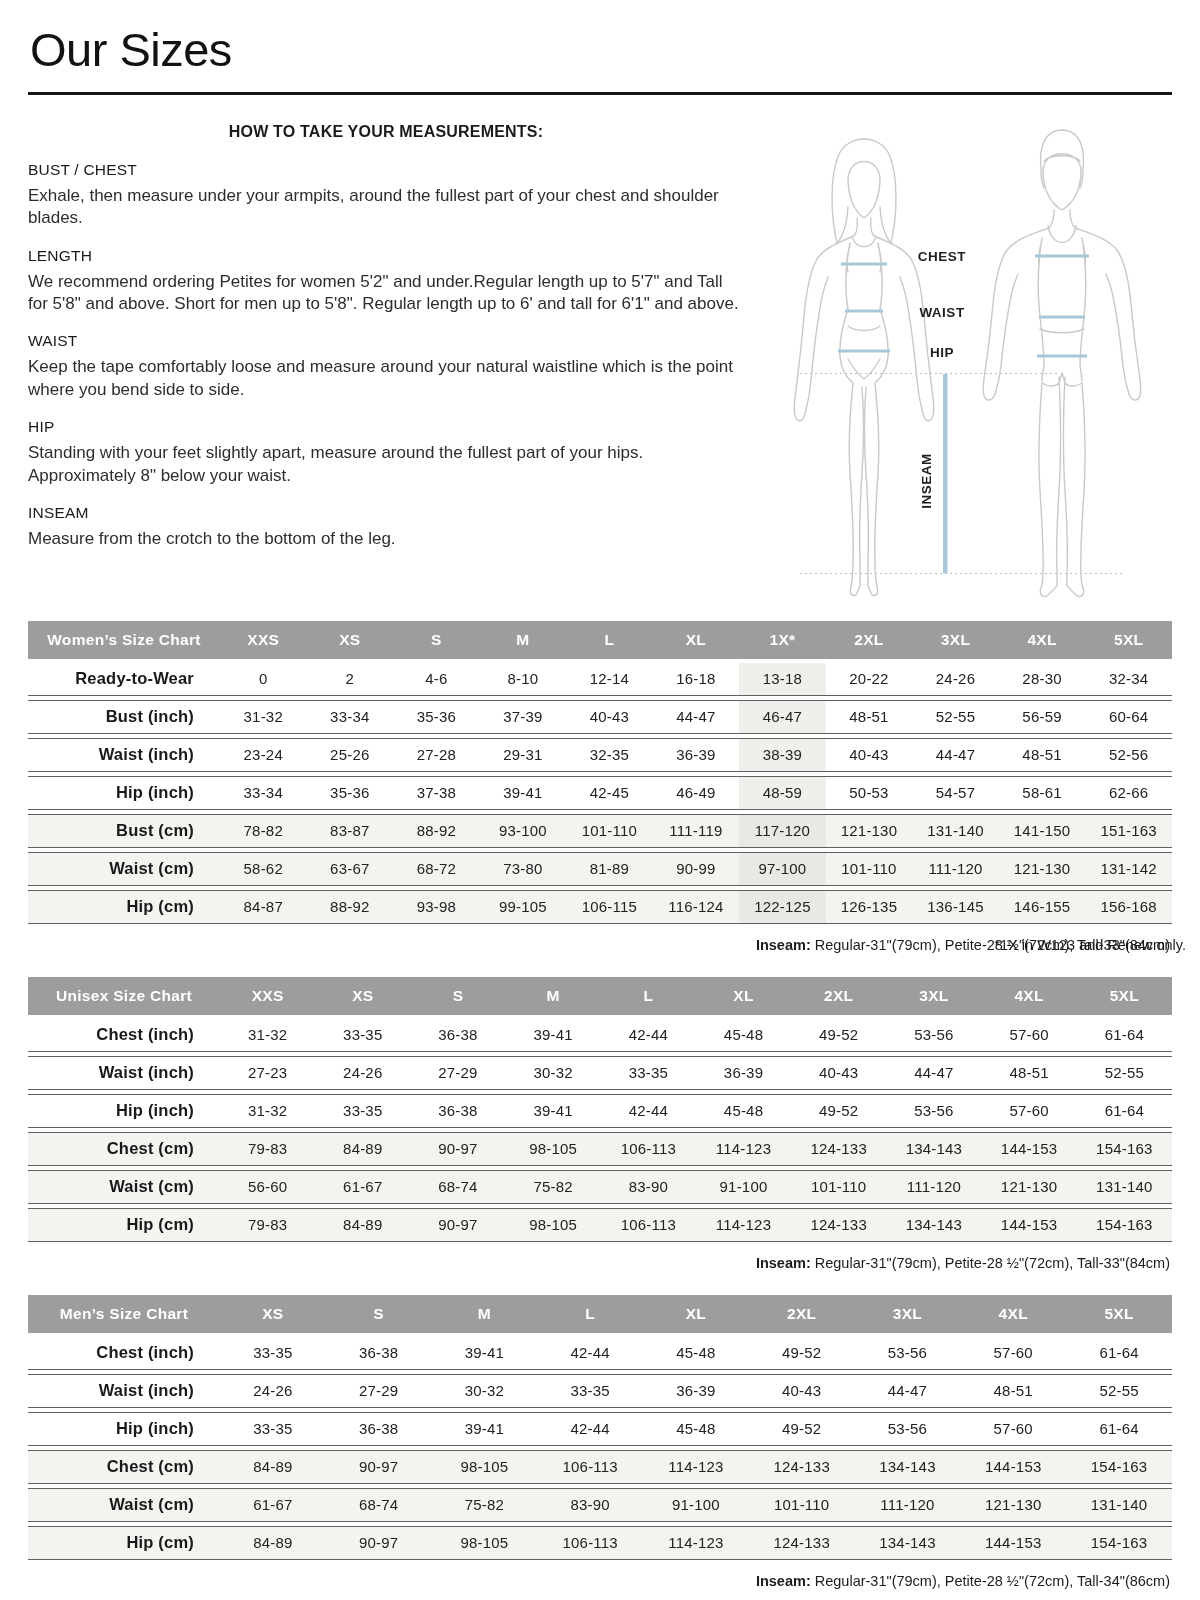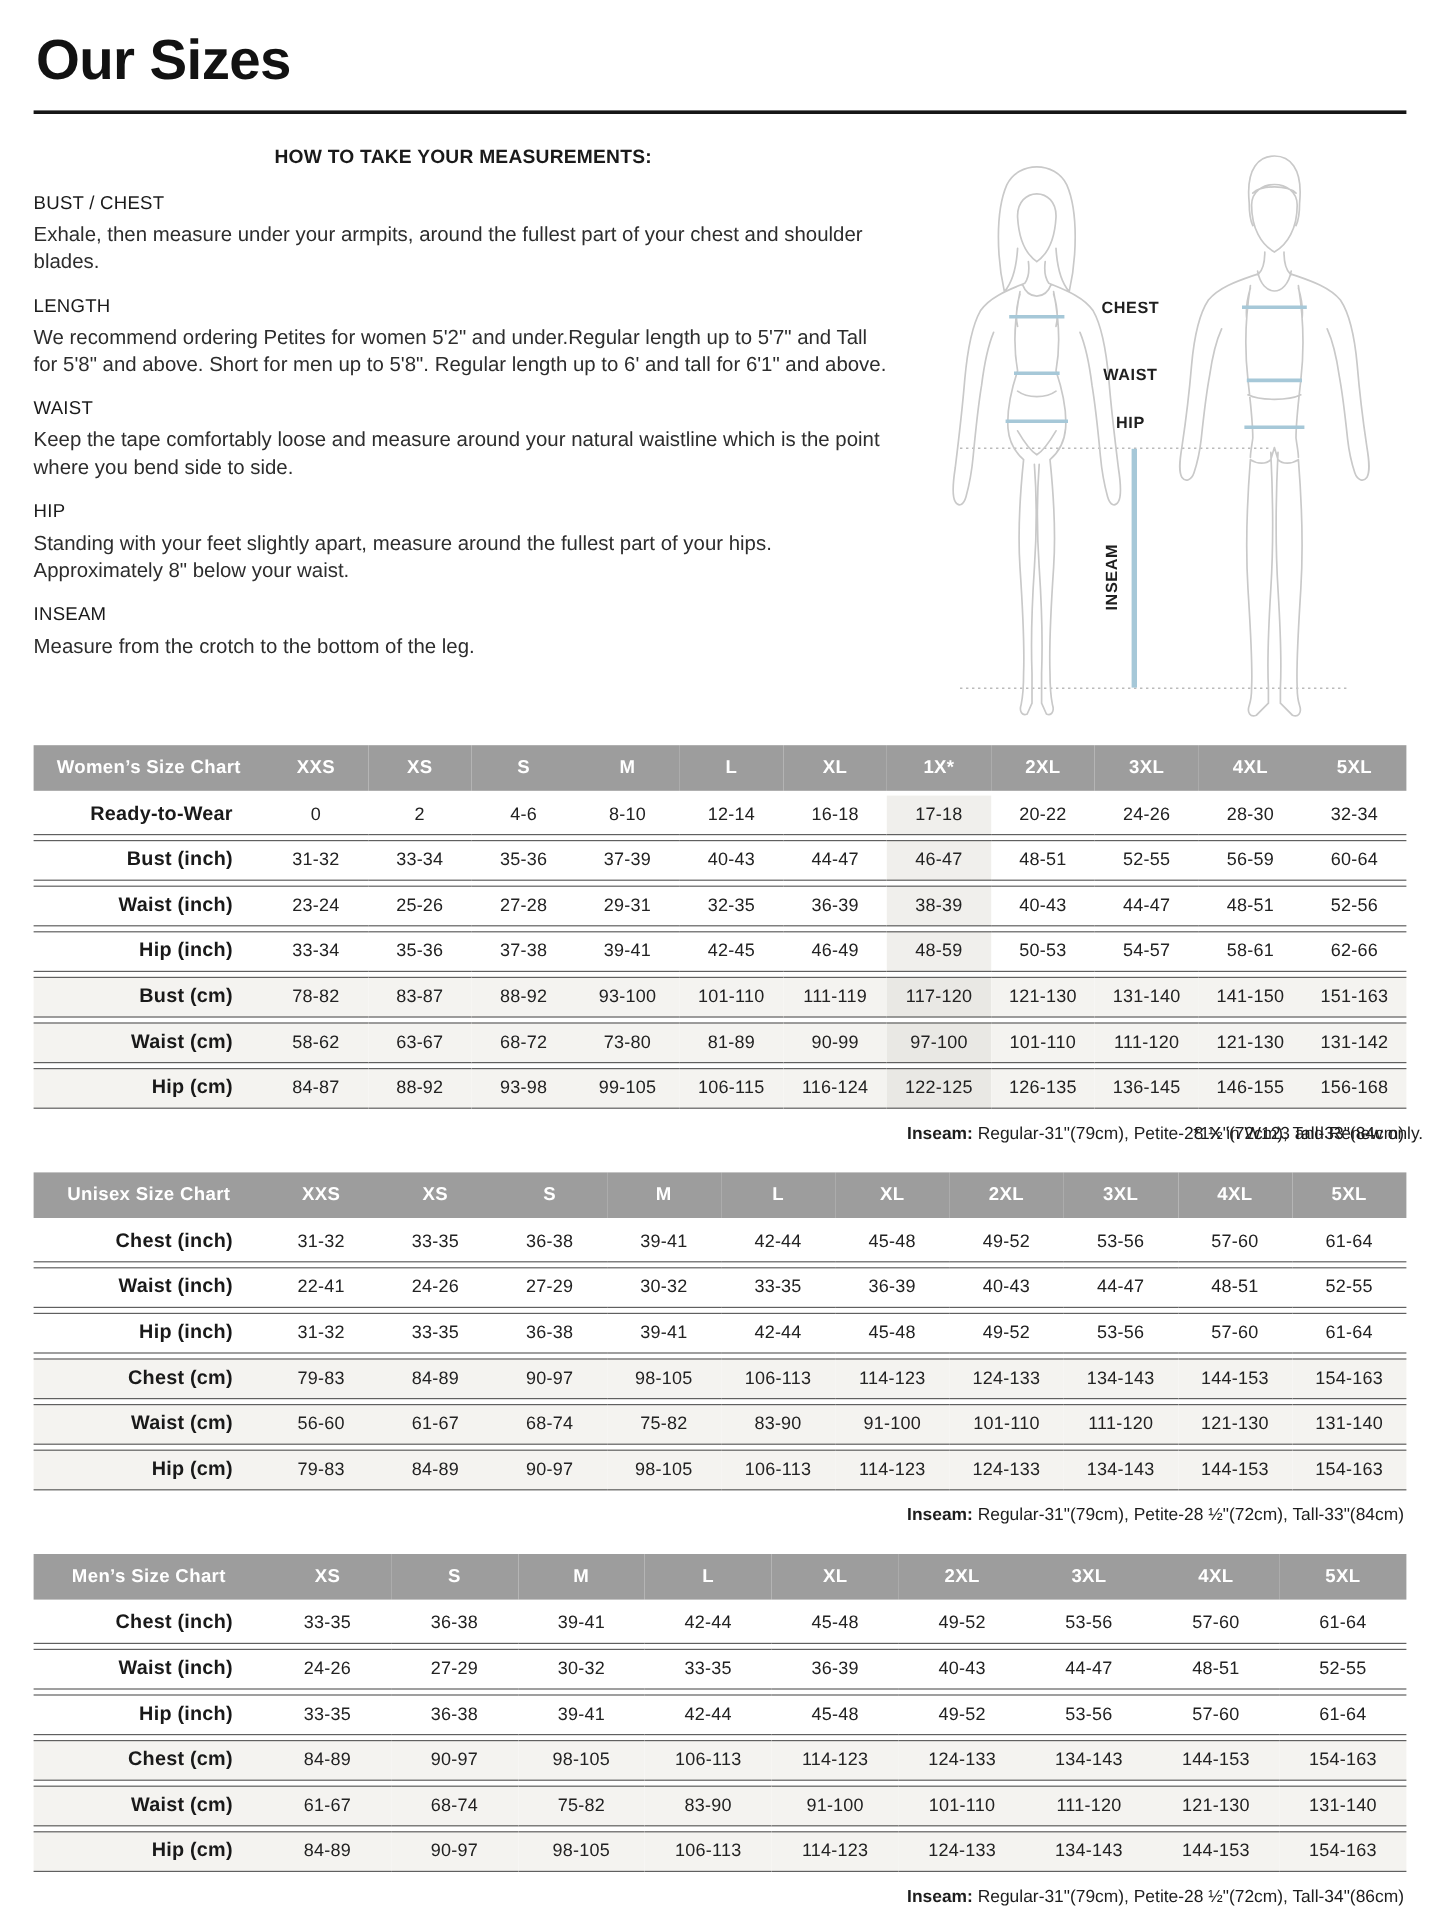--- a/index.html
+++ b/index.html
@@ -6,21 +6,21 @@
   body {
     width: 1200px; height: 1600px; overflow: hidden;
     font-family: "Liberation Sans", "DejaVu Sans", sans-serif;
     color: #1e1e1e;
     -webkit-font-smoothing: antialiased;
   }
   .page { width: 1200px; height: 1600px; box-sizing: border-box; padding: 22px 28px 0 28px; }
 
   
   .page-title {
-    font-size: 47px; font-weight: 700; letter-spacing: -0.5px;
+    font-size: 47px; font-weight: 400; letter-spacing: -0.5px;
     color: #121212; margin: 2px 0 16px 2px; line-height: 1.1;
   }
   .title-rule { border: none; border-top: 3px solid #161616; margin: 0; }
 
   
   .content-row { display: flex; margin-top: 26px; height: 482px; }
   .instructions { flex: 1 1 auto; padding-right: 8px; }
   .instructions-heading {
     font-size: 16px; font-weight: 700; color: #1a1a1a;
     letter-spacing: 0.2px; margin: 2px 0 20px 0; text-align: center;
@@ -206,21 +206,21 @@
         </thead>
       <tbody>
           <tr>
             <td class="row-label">Ready-to-Wear</td>
             <td>0</td>
             <td>2</td>
             <td>4-6</td>
             <td>8-10</td>
             <td>12-14</td>
             <td>16-18</td>
-            <td class="hl">17-18</td>
+            <td class="hl">13-18</td>
             <td>20-22</td>
             <td>24-26</td>
             <td>28-30</td>
             <td>32-34</td>
           </tr>
           <tr>
             <td class="row-label">Bust (inch)</td>
             <td>31-32</td>
             <td>33-34</td>
             <td>35-36</td>
@@ -337,21 +337,21 @@
             <td>39-41</td>
             <td>42-44</td>
             <td>45-48</td>
             <td>49-52</td>
             <td>53-56</td>
             <td>57-60</td>
             <td>61-64</td>
           </tr>
           <tr>
             <td class="row-label">Waist (inch)</td>
-            <td>22-41</td>
+            <td>27-23</td>
             <td>24-26</td>
             <td>27-29</td>
             <td>30-32</td>
             <td>33-35</td>
             <td>36-39</td>
             <td>40-43</td>
             <td>44-47</td>
             <td>48-51</td>
             <td>52-55</td>
           </tr>

